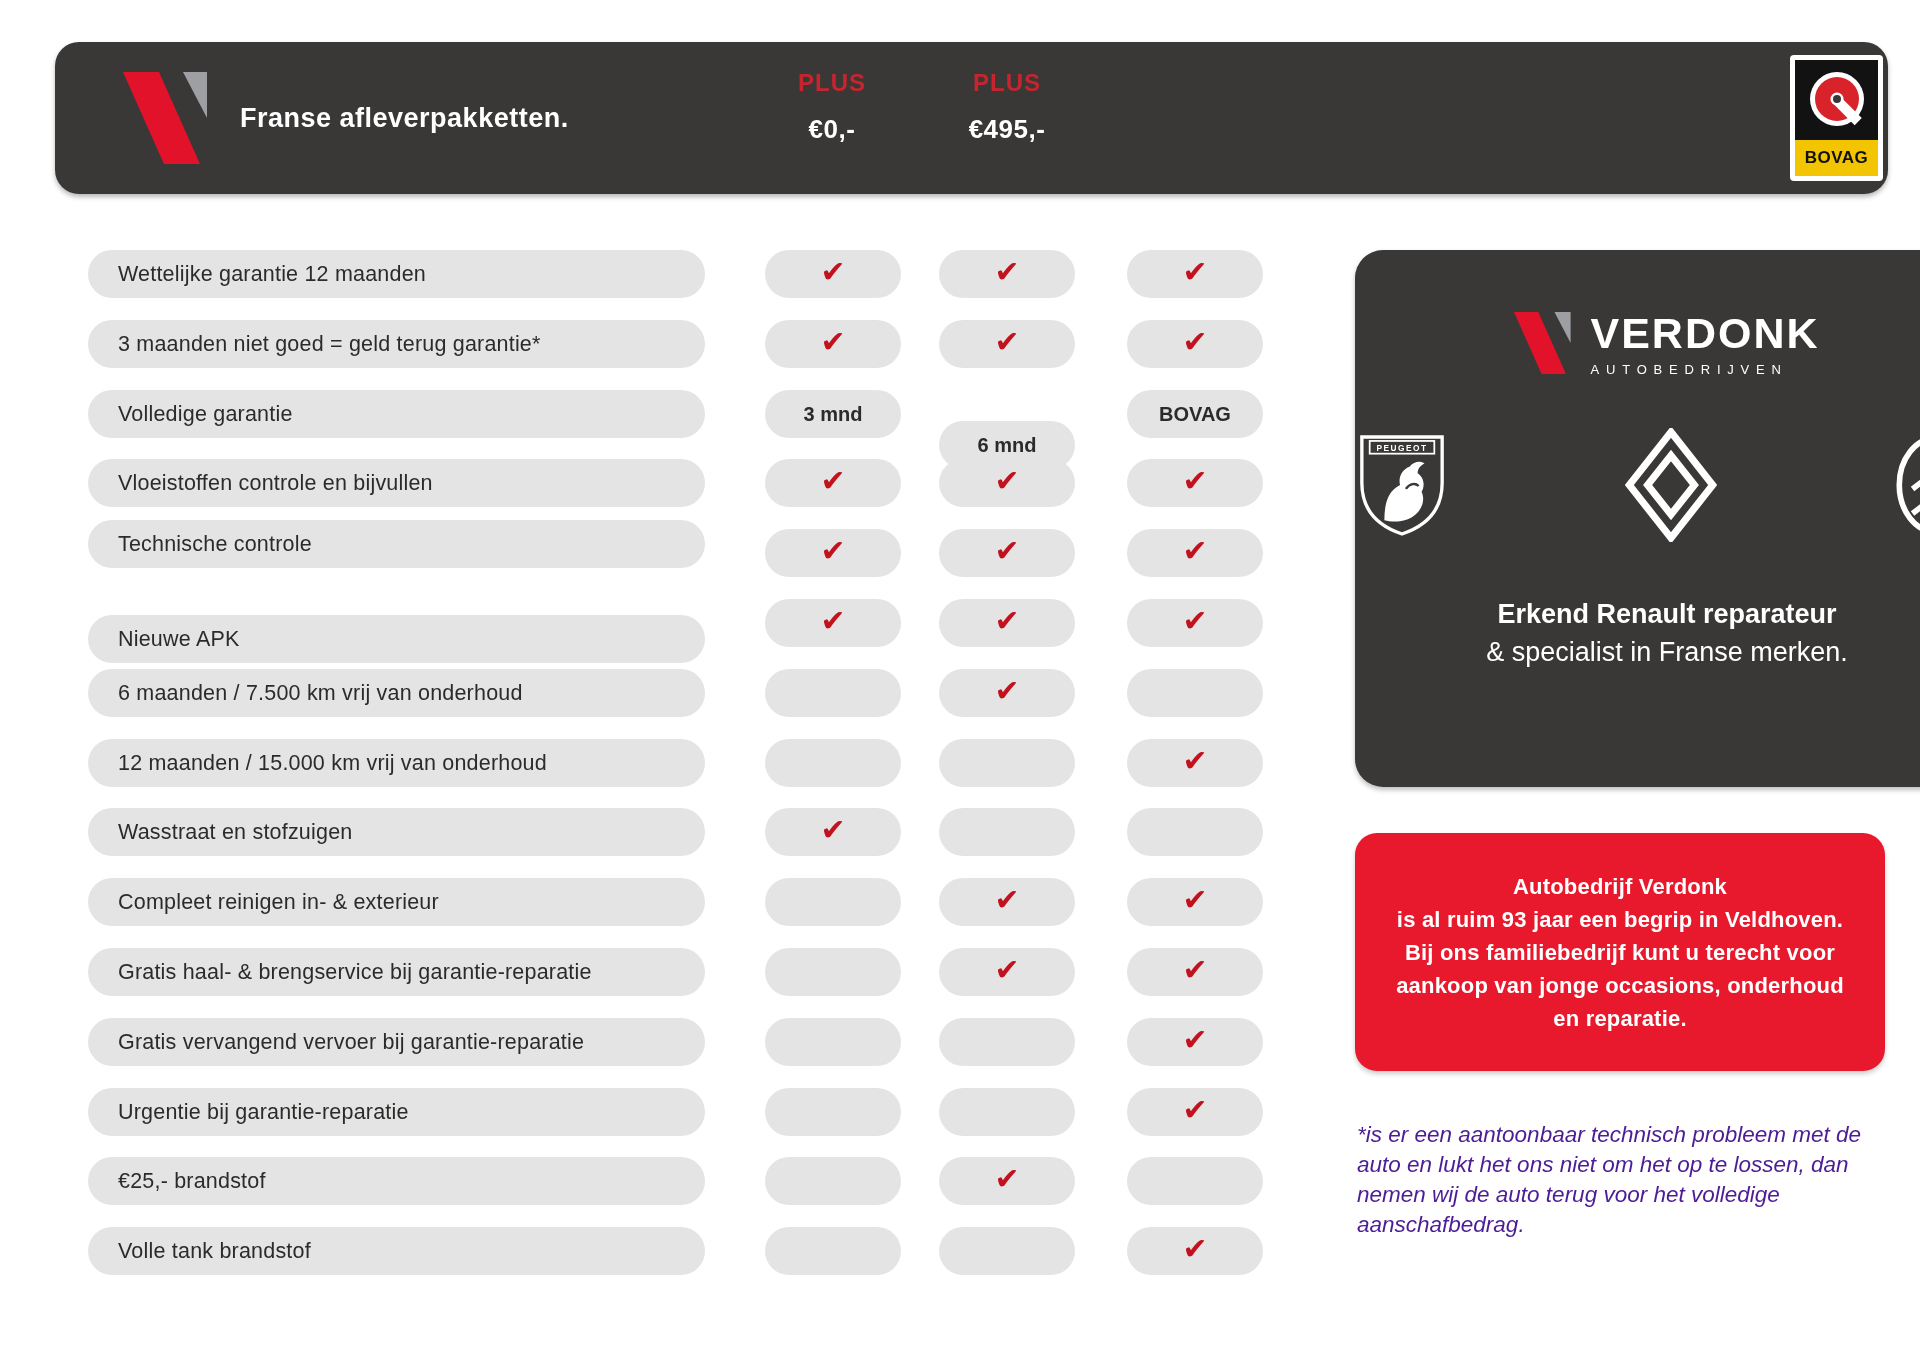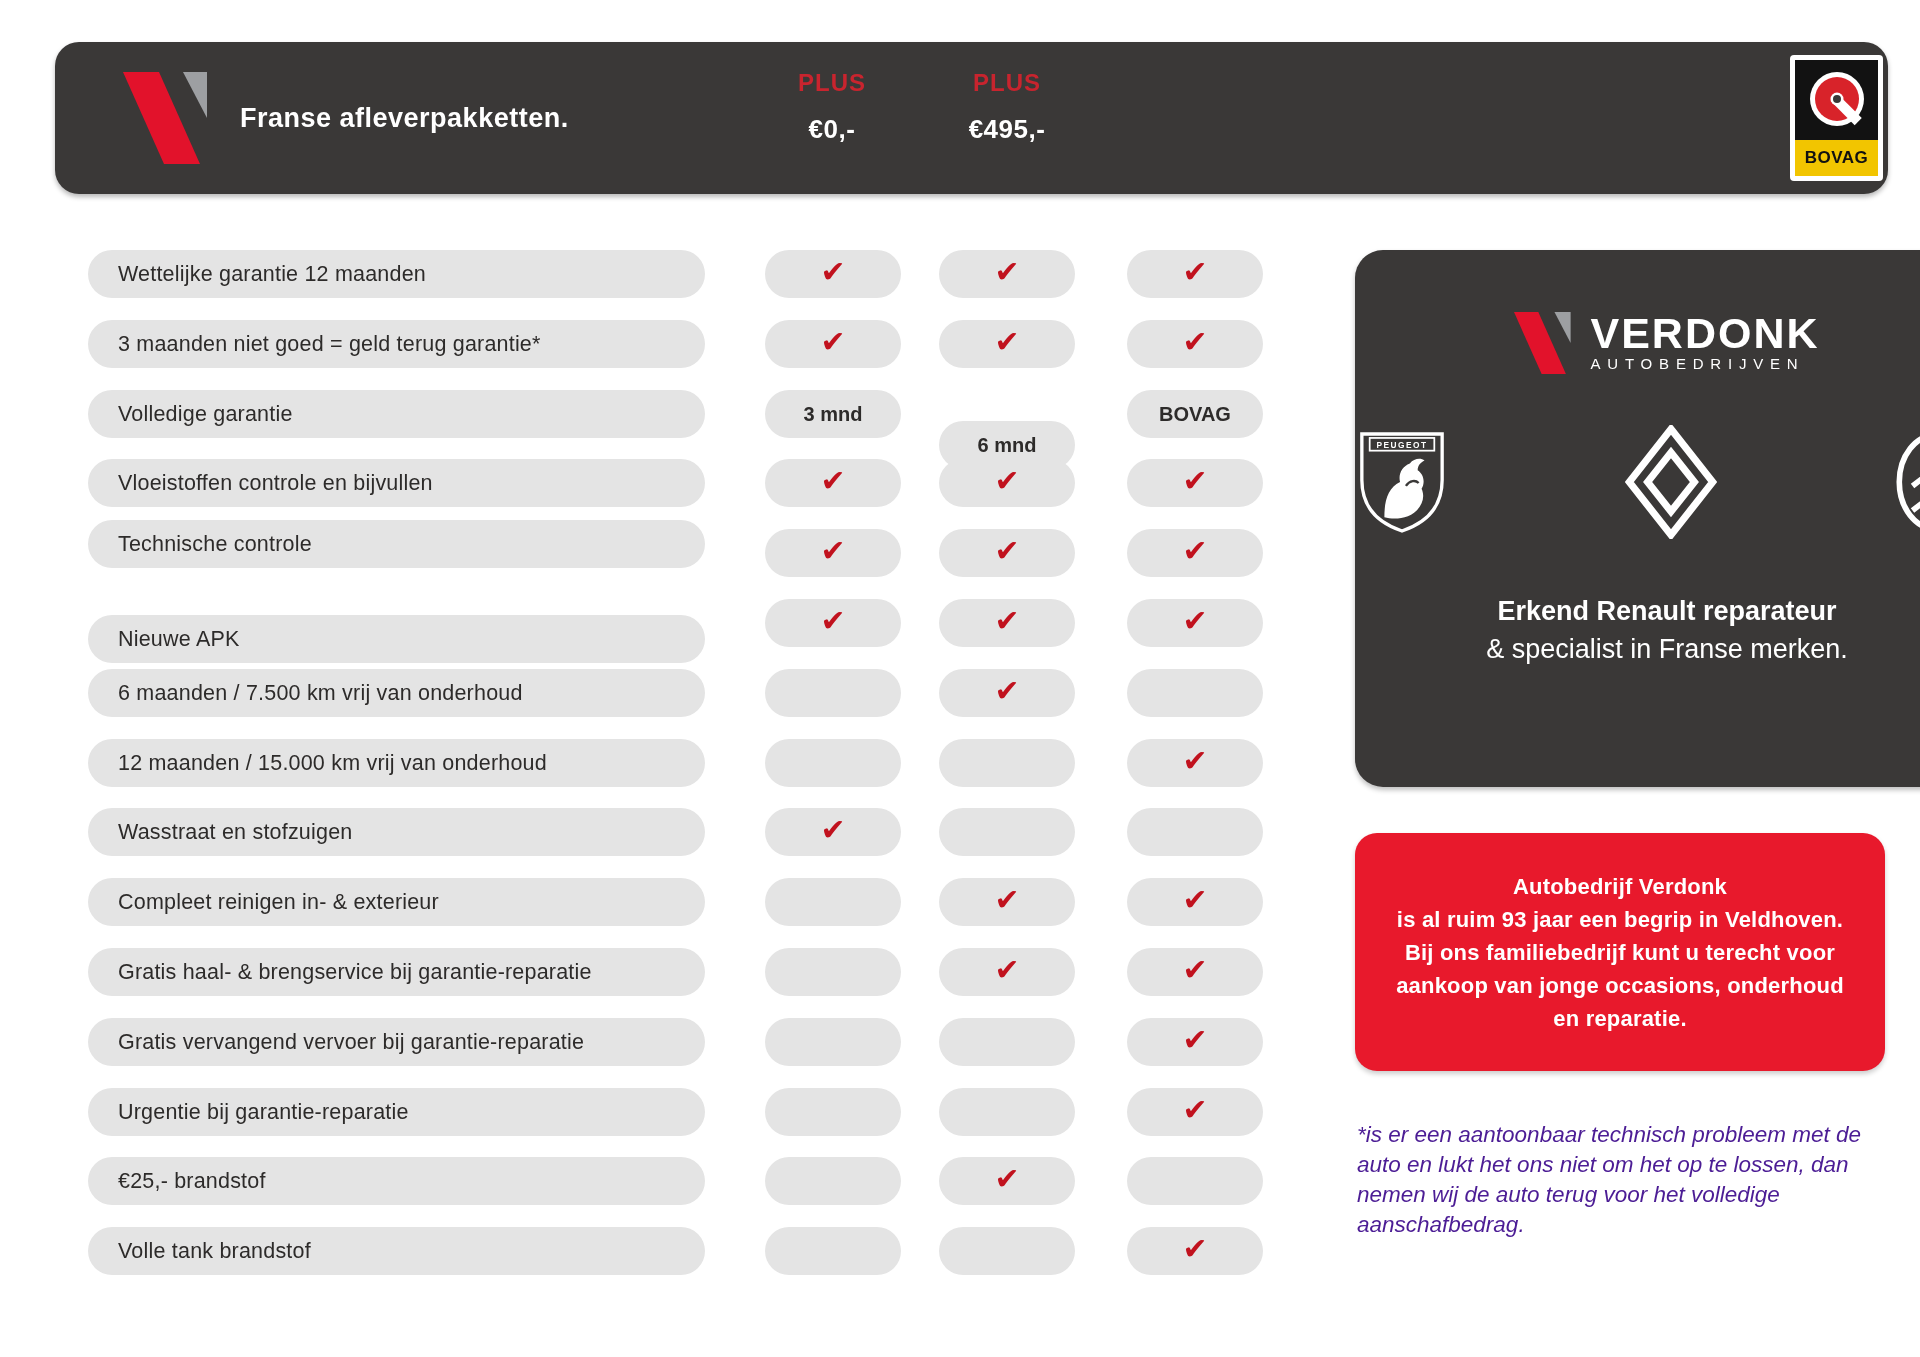--- a/index.html
+++ b/index.html
@@ -32,21 +32,21 @@
   .check{color:#c1121e;font-size:30px;font-weight:bold;line-height:1;
          font-family:"DejaVu Sans", sans-serif;transform:translateY(-2px);}
   .cell-text{font-size:20px;font-weight:bold;color:#2d2b2a;}
 
   
   .side-panel{position:absolute;left:1355px;top:250px;width:624px;height:537px;
               background:#3a3837;border-radius:28px;box-shadow:0 3px 5px rgba(0,0,0,.25);}
   .vlogo-row{display:flex;align-items:flex-start;justify-content:center;gap:18px;margin-top:62px;}
   .vlogo-mark{width:58px;height:62px;}
   .vlogo-name{color:#fff;font-size:43px;font-weight:bold;letter-spacing:2px;line-height:1;}
-  .vlogo-sub{color:#fff;font-size:15px;letter-spacing:6.8px;}
+  .vlogo-sub{color:#fff;font-size:13px;letter-spacing:6.8px;margin-top:7px;}
   .brands-row{display:flex;align-items:center;justify-content:space-between;gap:46px;margin-top:42px;height:132px;}
   .panel-text{margin-top:44px;text-align:center;color:#fff;font-size:27px;line-height:38px;}
   .panel-text .b{font-weight:bold;}
 
   
   .info-box{position:absolute;left:1355px;top:833px;width:530px;height:238px;background:#e8192c;
             border-radius:22px;display:flex;align-items:center;justify-content:center;
             box-shadow:0 3px 5px rgba(0,0,0,.2);}
   .info-text{color:#ffffff;text-align:center;font-size:22px;font-weight:bold;line-height:33px;
              width:100%;padding:0 12px;letter-spacing:.2px;}

